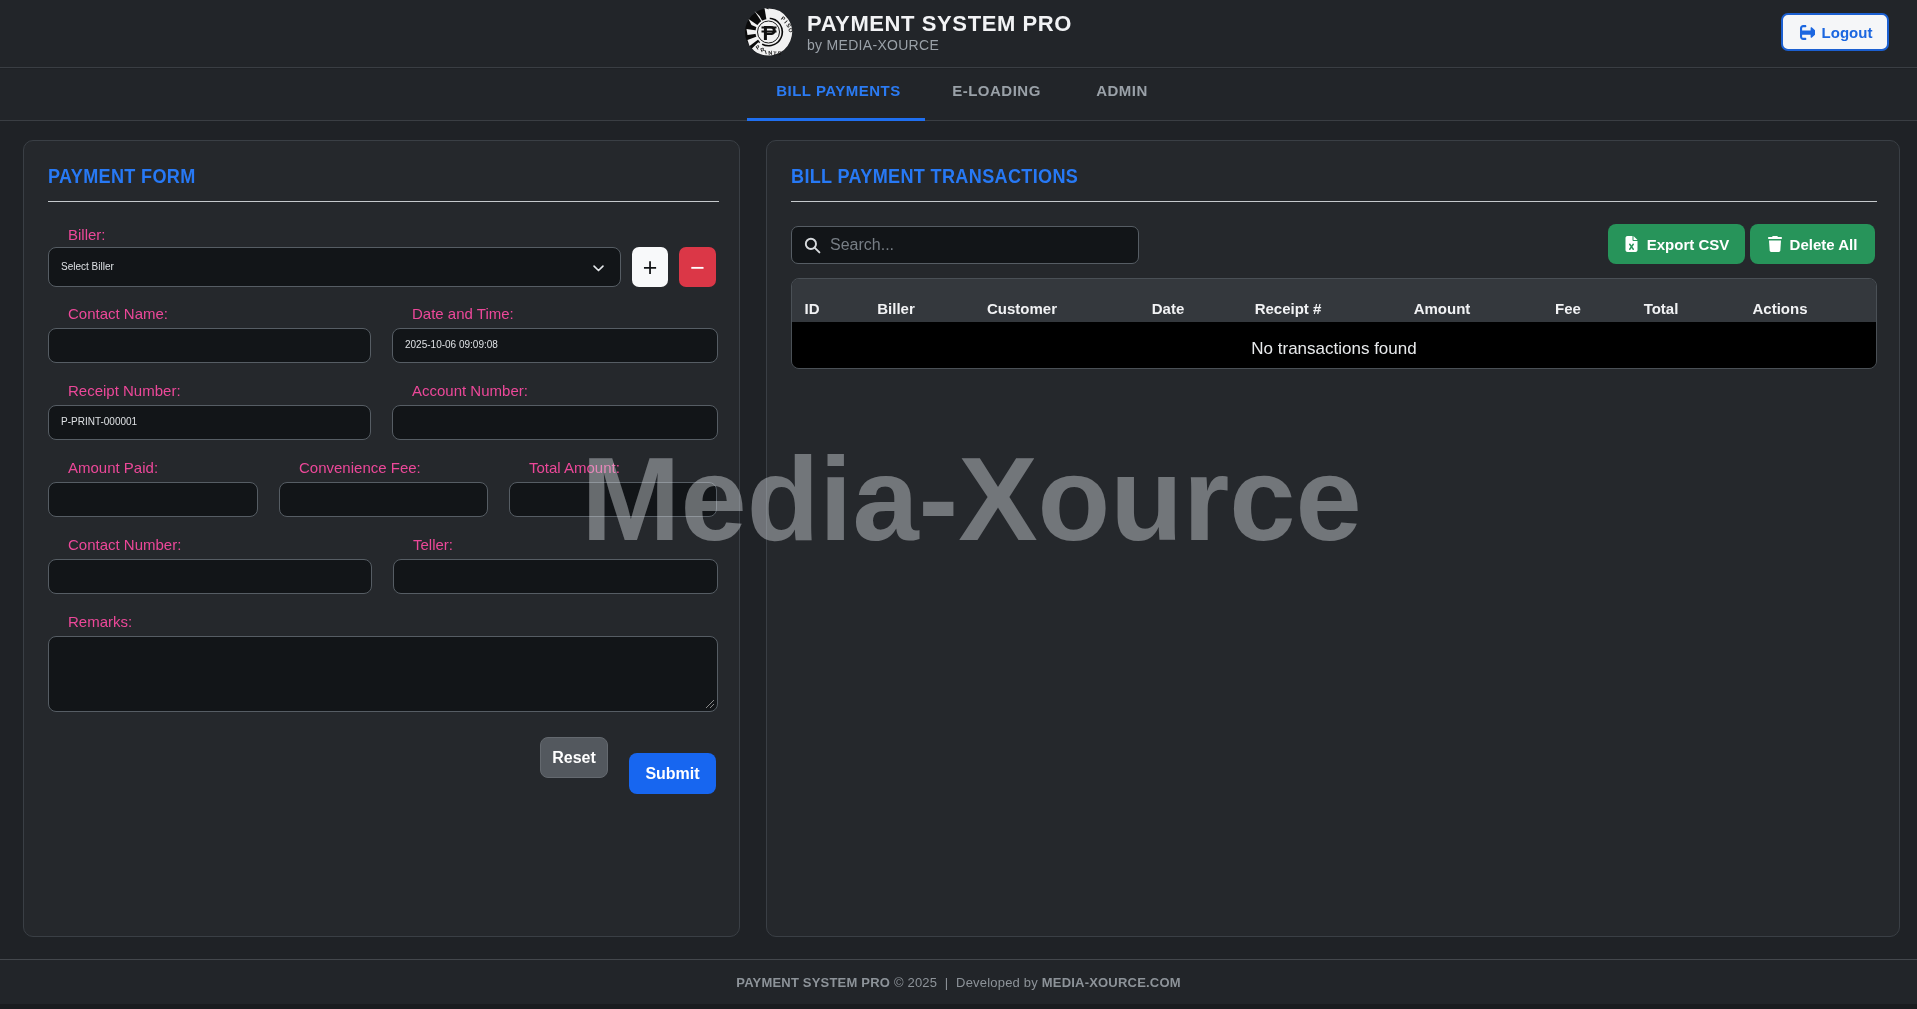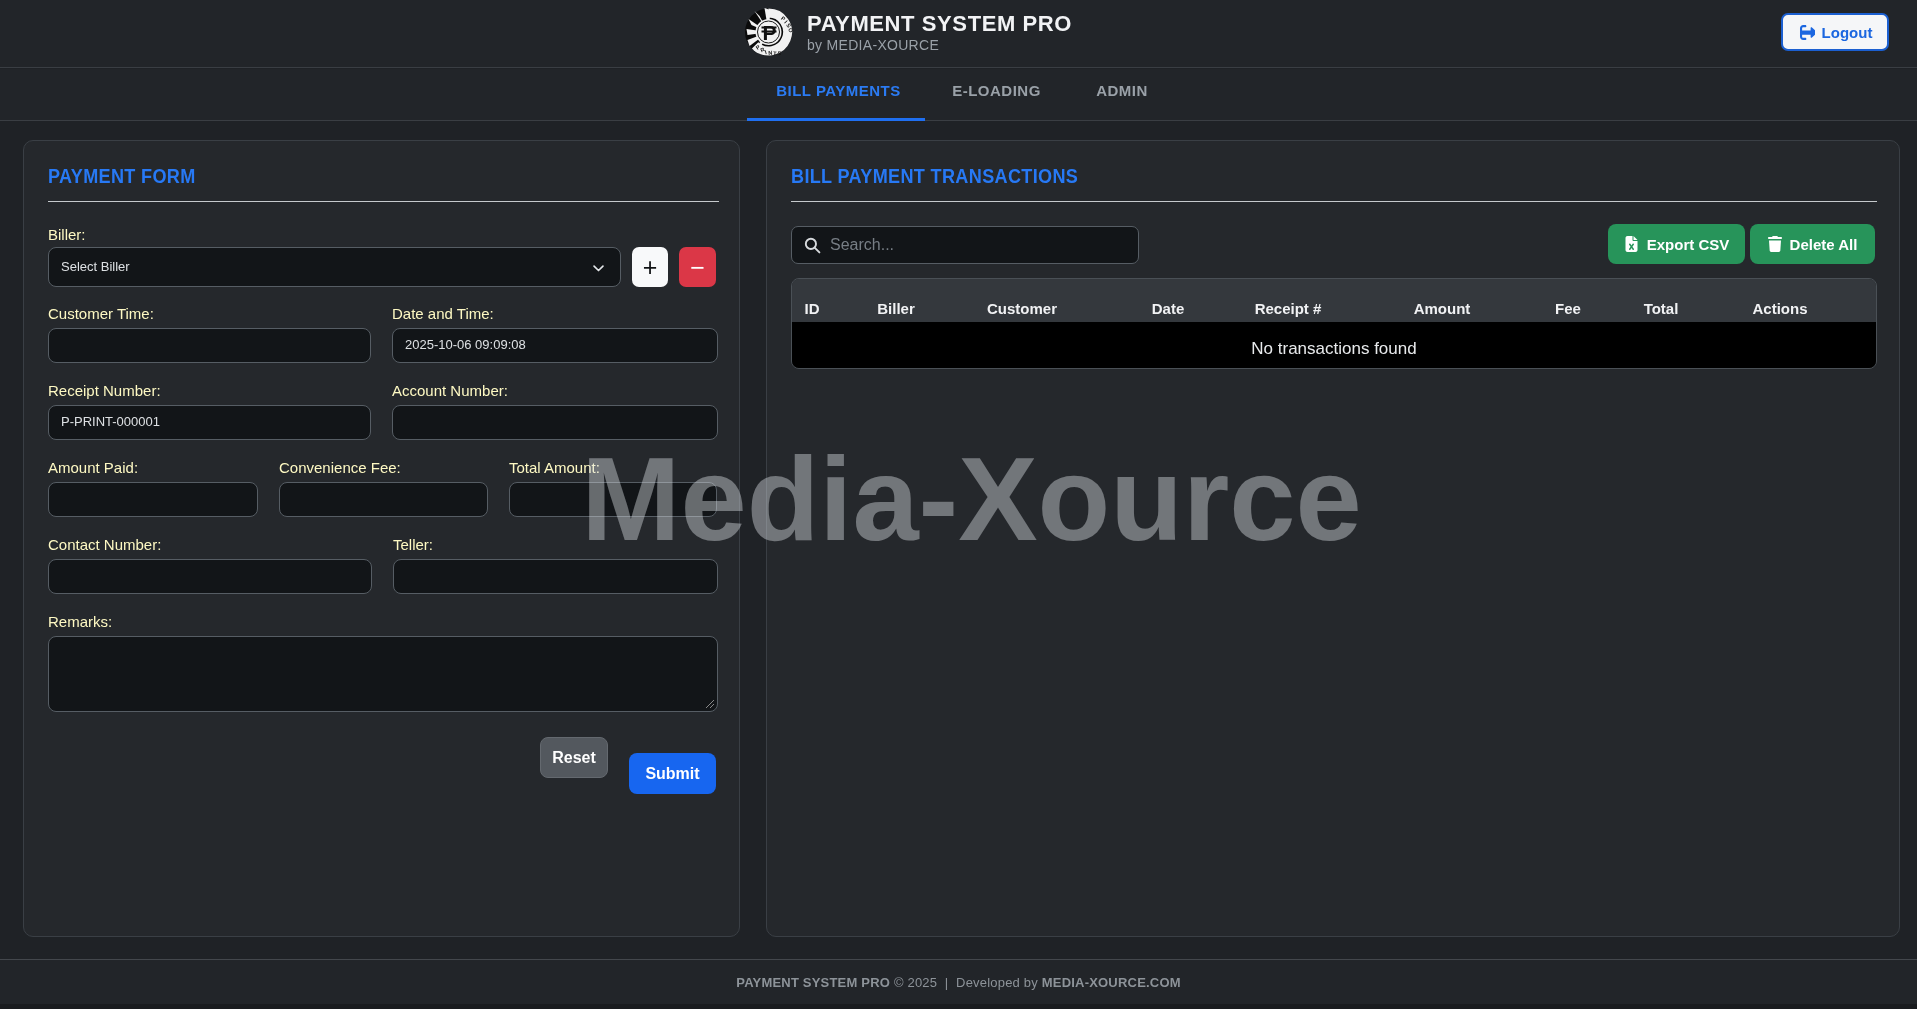--- a/index.html
+++ b/index.html
@@ -22,22 +22,22 @@
 .tab3 { left:1068px; width:108px; }
 
 
 .panel { position:absolute; background:#25282c; border:1px solid #3a3f45; border-radius:10px; }
 .panel-l { left:23px; top:140px; width:717px; height:797px; }
 .panel-r { left:766px; top:140px; width:1134px; height:797px; }
 .ptitle { position:absolute; left:24px; top:23px; color:#2779f5; font-size:21px; font-weight:bold; letter-spacing:0.4px; transform:scaleX(0.86); transform-origin:left top; white-space:nowrap; }
 .phr { position:absolute; left:24px; height:1px; background:#c6cacd; top:60px; }
 
 
-.lbl { position:absolute; color:#fef9c3; font-size:15px; }
-.inp { position:absolute; background:#121518; border:1px solid #565d64; border-radius:8px; color:#dde0e3; font-size:13px; font-family:"Liberation Sans",sans-serif; padding:0 12px; }
+.lbl { position:absolute; color:#ec4899; font-size:15px;margin-left:20px; }
+.inp { position:absolute; background:#121518; border:1px solid #565d64; border-radius:8px; color:#dde0e3; font-size:10px; font-family:"Liberation Sans",sans-serif; padding:0 12px; }
 
 .plusbtn { position:absolute; background:#f8f9fa; border:none; border-radius:7px; color:#101214; font-size:25px; font-weight:400; font-family:"Liberation Sans",sans-serif; display:flex; align-items:center; justify-content:center; }
 .minusbtn { position:absolute; background:#db3747; border:none; border-radius:7px; color:#fff; font-size:25px; font-weight:400; font-family:"Liberation Sans",sans-serif; display:flex; align-items:center; justify-content:center; }
 
 .btn-reset { position:absolute; left:516px; top:596px; width:68px; height:41px; background:#53585e; border:1px solid #64696f; border-radius:8px; color:#fff; font-size:16px; font-weight:bold; }
 .btn-submit { position:absolute; left:605px; top:596px; width:87px; height:41px; background:#1766f0; border:none; border-radius:8px; color:#fff; font-size:16px; font-weight:bold;margin-top:16px; }
 
 
 .search { position:absolute; left:24px; top:85px; width:348px; height:38px; background:#121518; border:1px solid #565d64; border-radius:7px; }
 .search-ph { position:absolute; left:38px; top:9px; color:#777e85; font-size:16px; }
@@ -116,21 +116,21 @@
     <div class="phr" style="width:671px;"></div>
     <div class="lbl" style="left:24px; top:85px;">Biller:</div>
     <div class="inp" style="left:24px; top:106px; width:573px; height:40px; line-height:38px;">Select Biller
       <svg style="position:absolute; right:15px; top:14px;" width="13" height="13" viewBox="0 0 16 16">
           <path d="M2.5 5 L8 10.5 L13.5 5" stroke="#e4e7ea" stroke-width="2" fill="none" stroke-linecap="round" stroke-linejoin="round"></path>
         </svg>
     </div>
     <button class="plusbtn" style="left:608px; top:106px; width:36px; height:40px;">+</button>
     <button class="minusbtn" style="left:655px; top:106px; width:37px; height:40px;">−</button>
 
-    <div class="lbl" style="left:24px; top:164px;">Customer Time:</div>
+    <div class="lbl" style="left:24px; top:164px;">Contact Name:</div>
     <div class="lbl" style="left:368px; top:164px;">Date and Time:</div>
     <div class="inp" style="left:24px; top:187px; width:323px; height:35px;"></div>
     <div class="inp" style="left:368px; top:187px; width:326px; height:35px; line-height:32px;">2025-10-06 09:09:08</div>
 
     <div class="lbl" style="left:24px; top:241px;">Receipt Number:</div>
     <div class="lbl" style="left:368px; top:241px;">Account Number:</div>
     <div class="inp" style="left:24px; top:264px; width:323px; height:35px; line-height:32px;">P-PRINT-000001</div>
     <div class="inp" style="left:368px; top:264px; width:326px; height:35px;"></div>
 
     <div class="lbl" style="left:24px; top:318px;">Amount Paid:</div>

